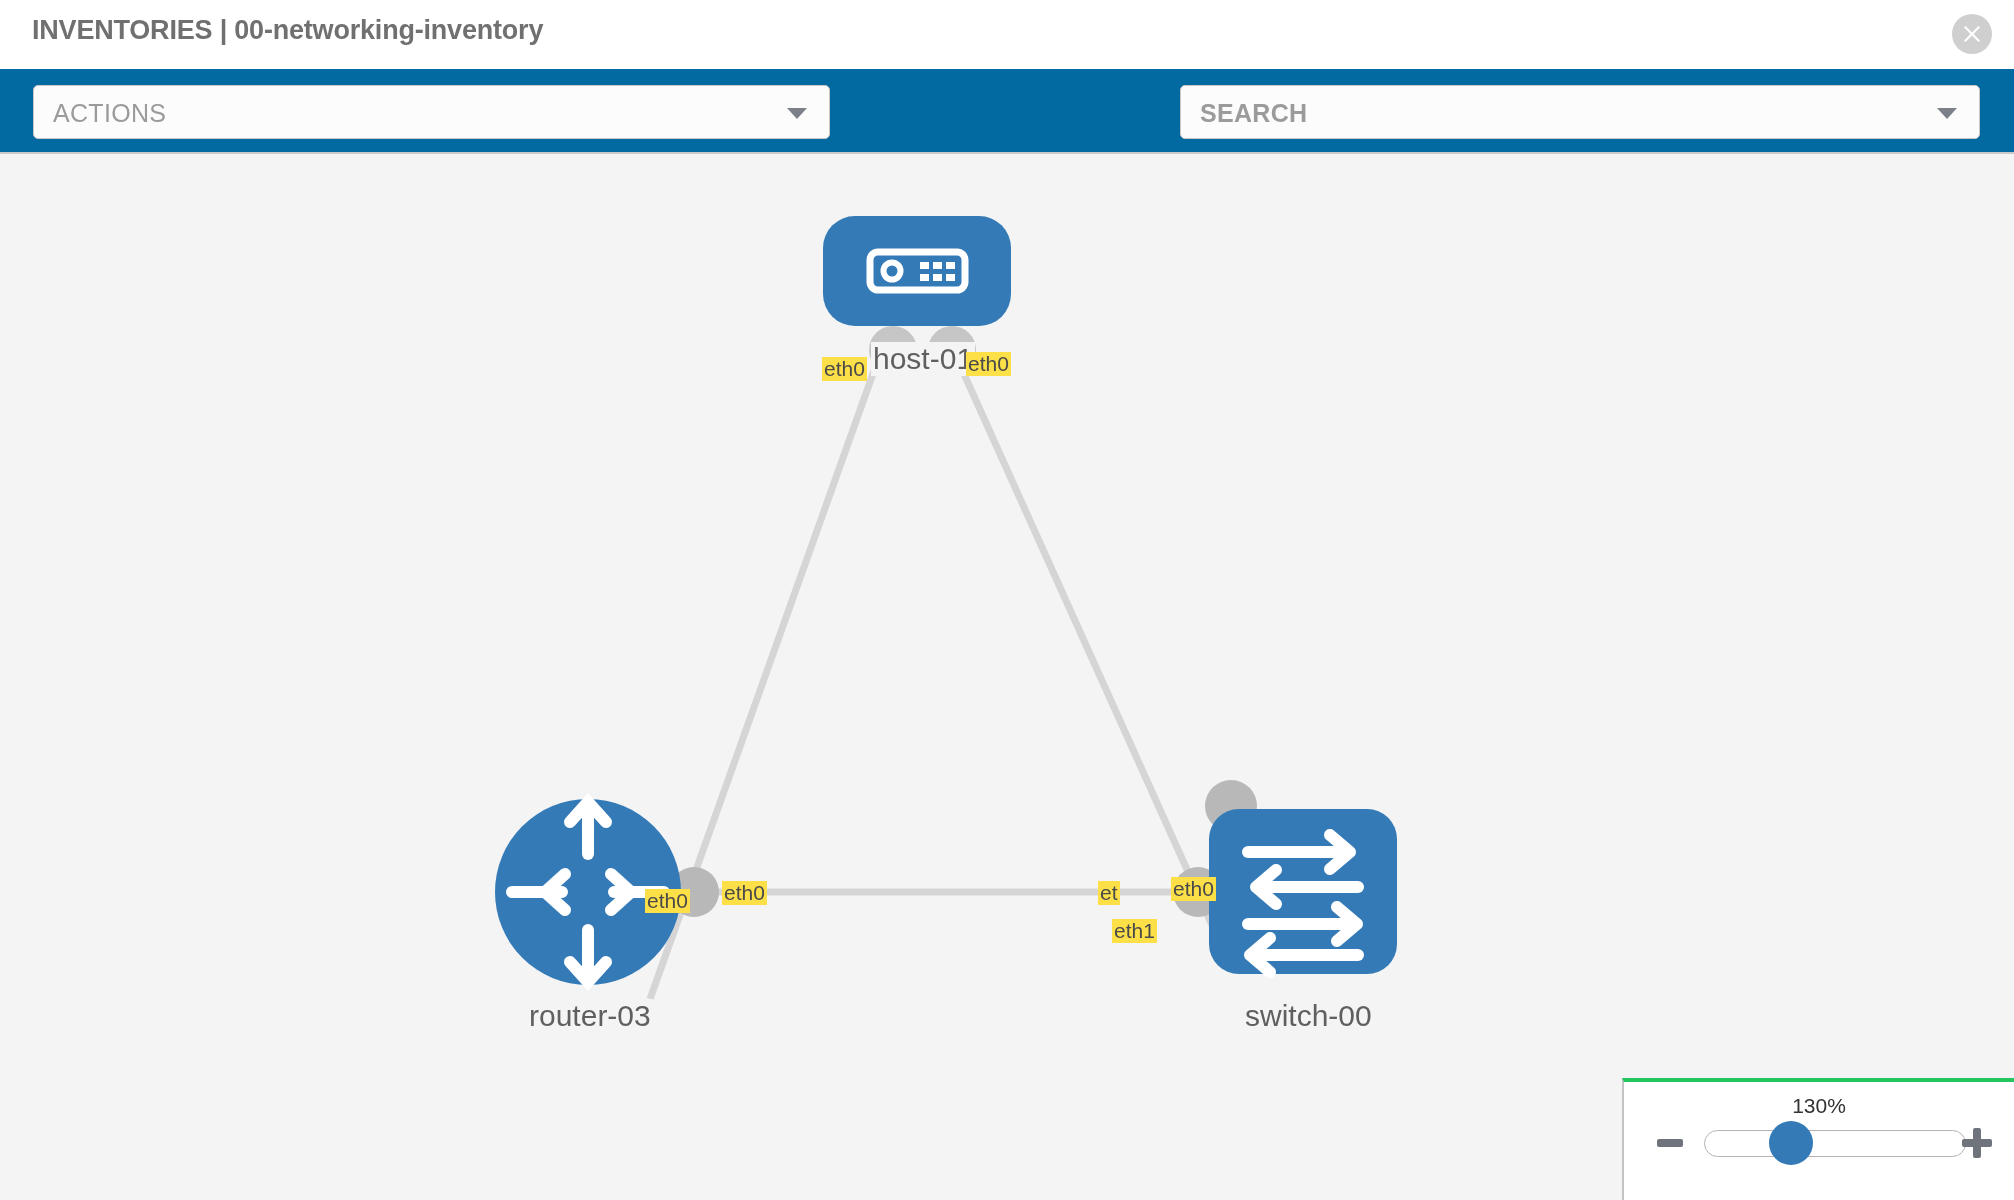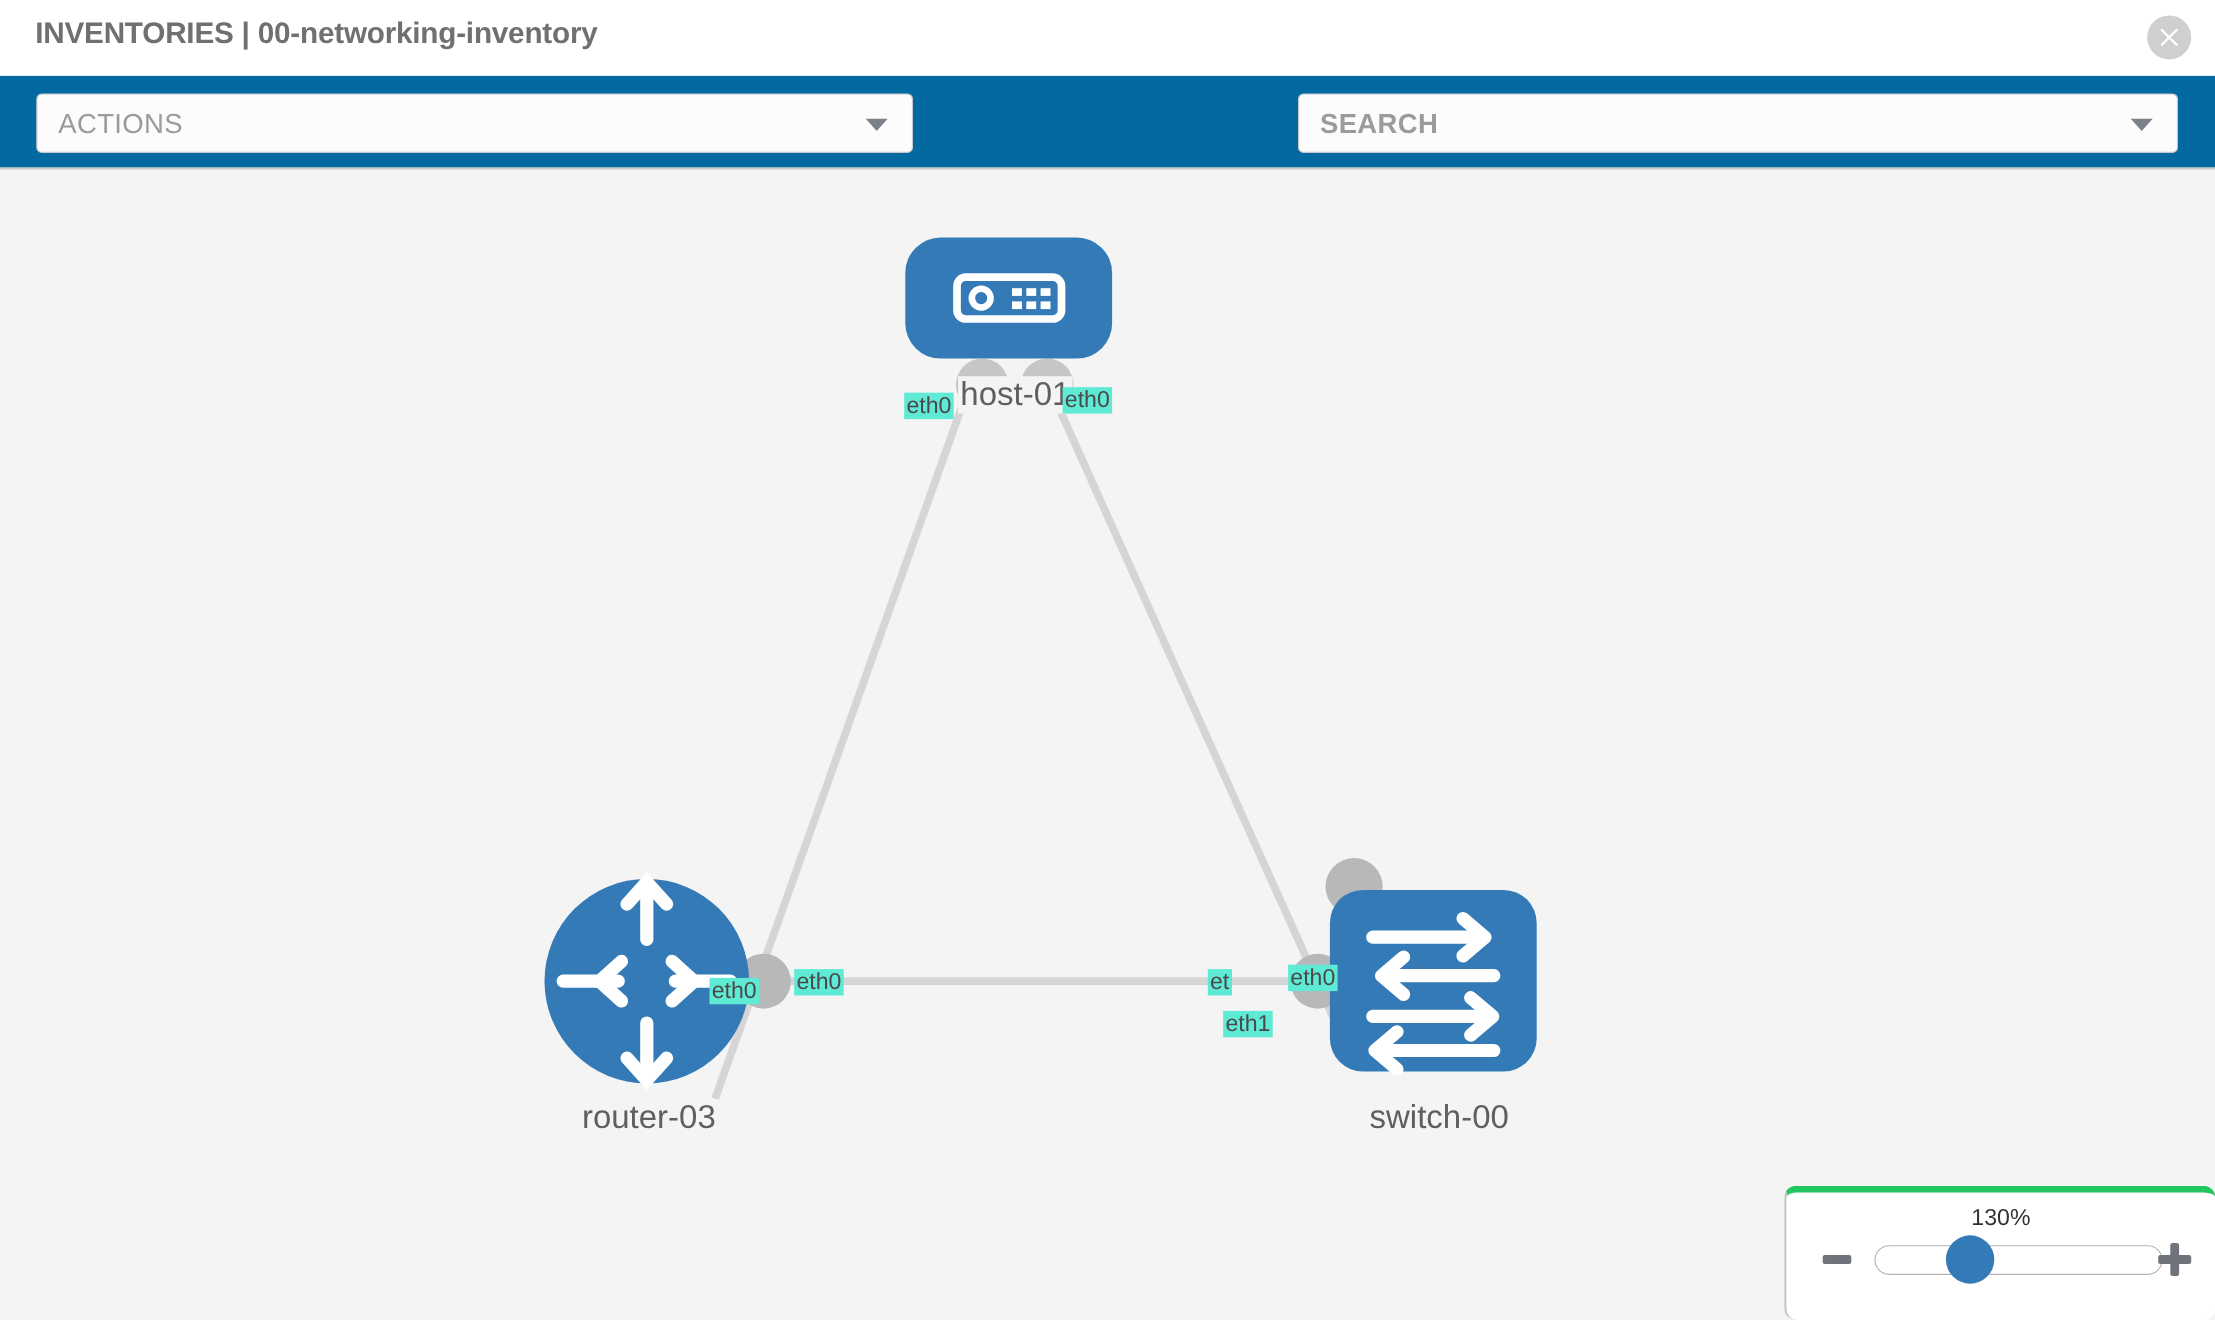--- a/index.html
+++ b/index.html
@@ -77,33 +77,32 @@
   .node-label {
     position: absolute;
     font-size: 30px; color: #5f5f5f;
     background: #f4f4f4;
     white-space: nowrap;
     padding: 0 2px;
   }
   .iface-label {
     position: absolute;
     font-size: 21px; color: #4a4a4a;
-    background: #5eead4;
+    background: #fde047;
     white-space: nowrap;
     padding: 0 2px;
   }
 
   
   #zoom-panel {
     position: absolute; left: 1622px; top: 1078px;
     width: 392px; height: 122px;
     background: #ffffff;
-    border-top: 6px solid #22c55e;
+    border-top: 4px solid #22c55e;
     border-left: 2px solid #c4c4c4;
-    border-radius: 11px;
   }
   #zoom-value {
     position: absolute; left: 0; right: 0; top: 12px;
     text-align: center; font-size: 21px; color: #333;
   }
   #zoom-minus {
     position: absolute; left: 33px; top: 57px;
     width: 26px; height: 8px; border-radius: 2px; background: #6e737c;
     cursor: pointer;
   }

